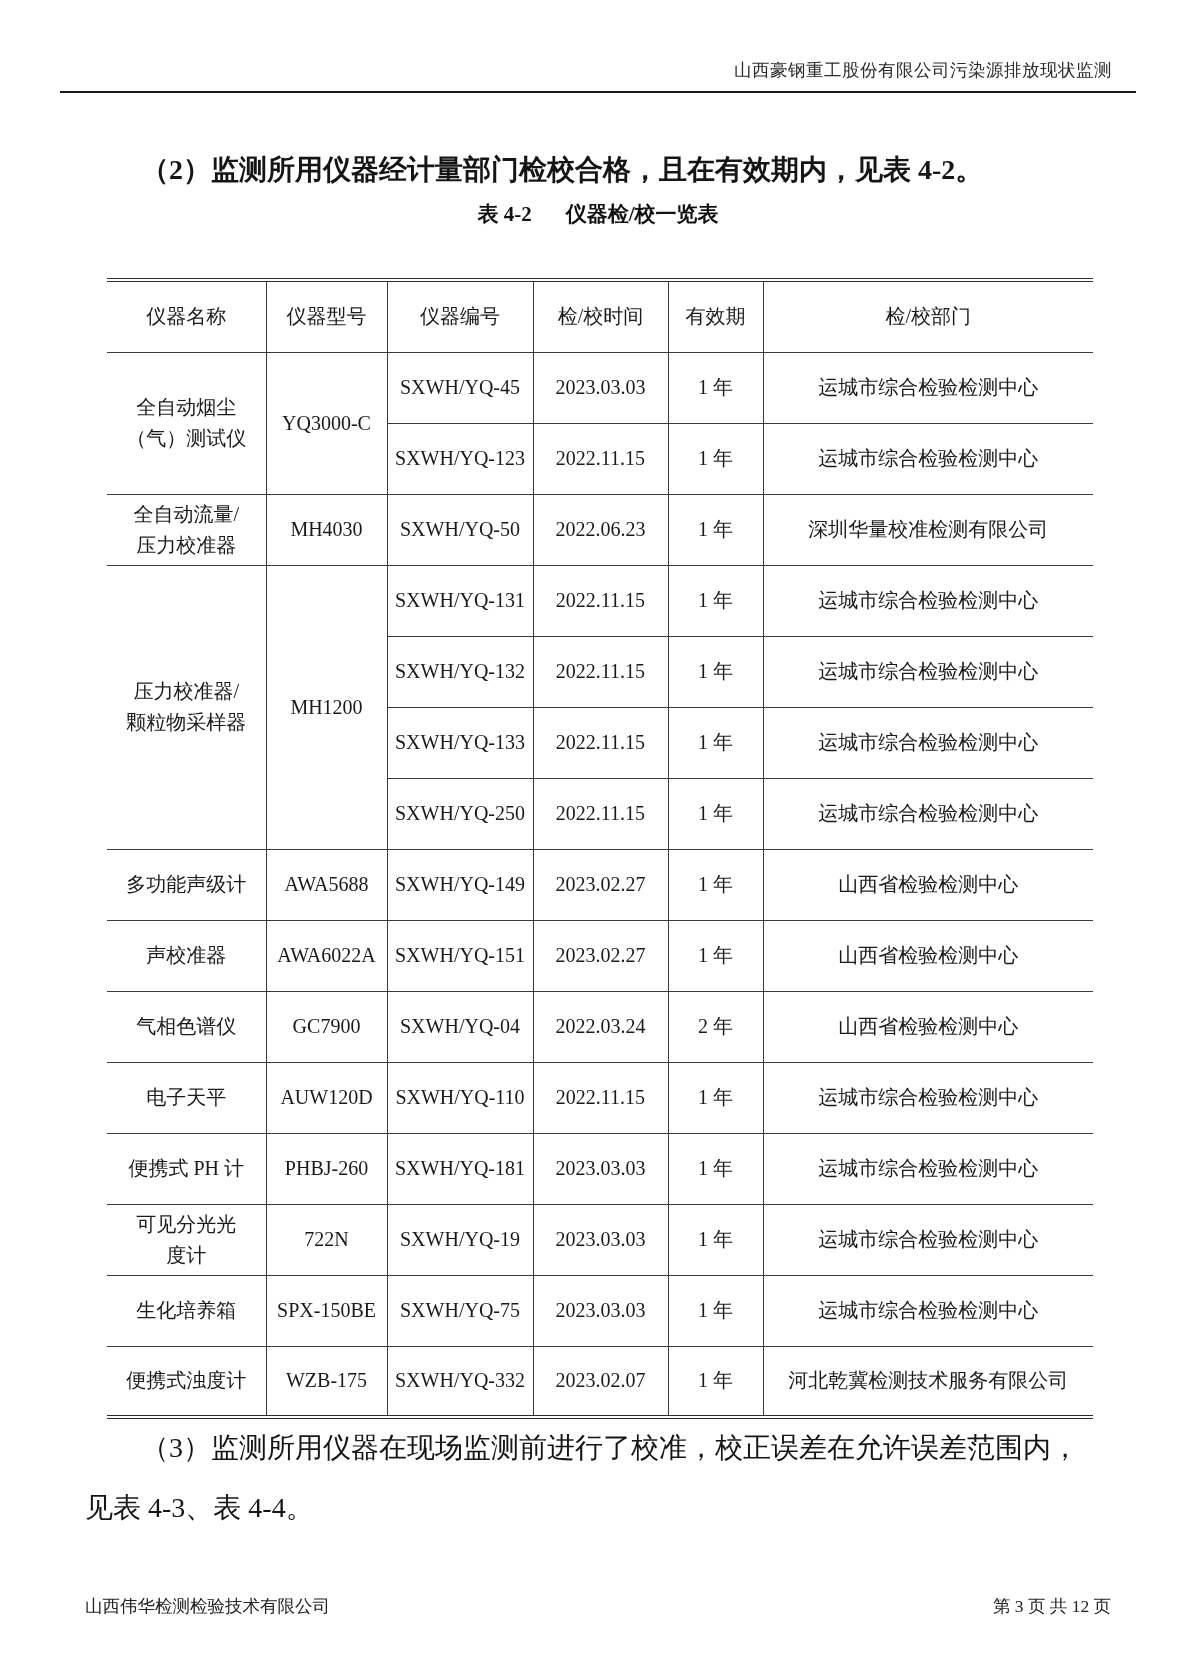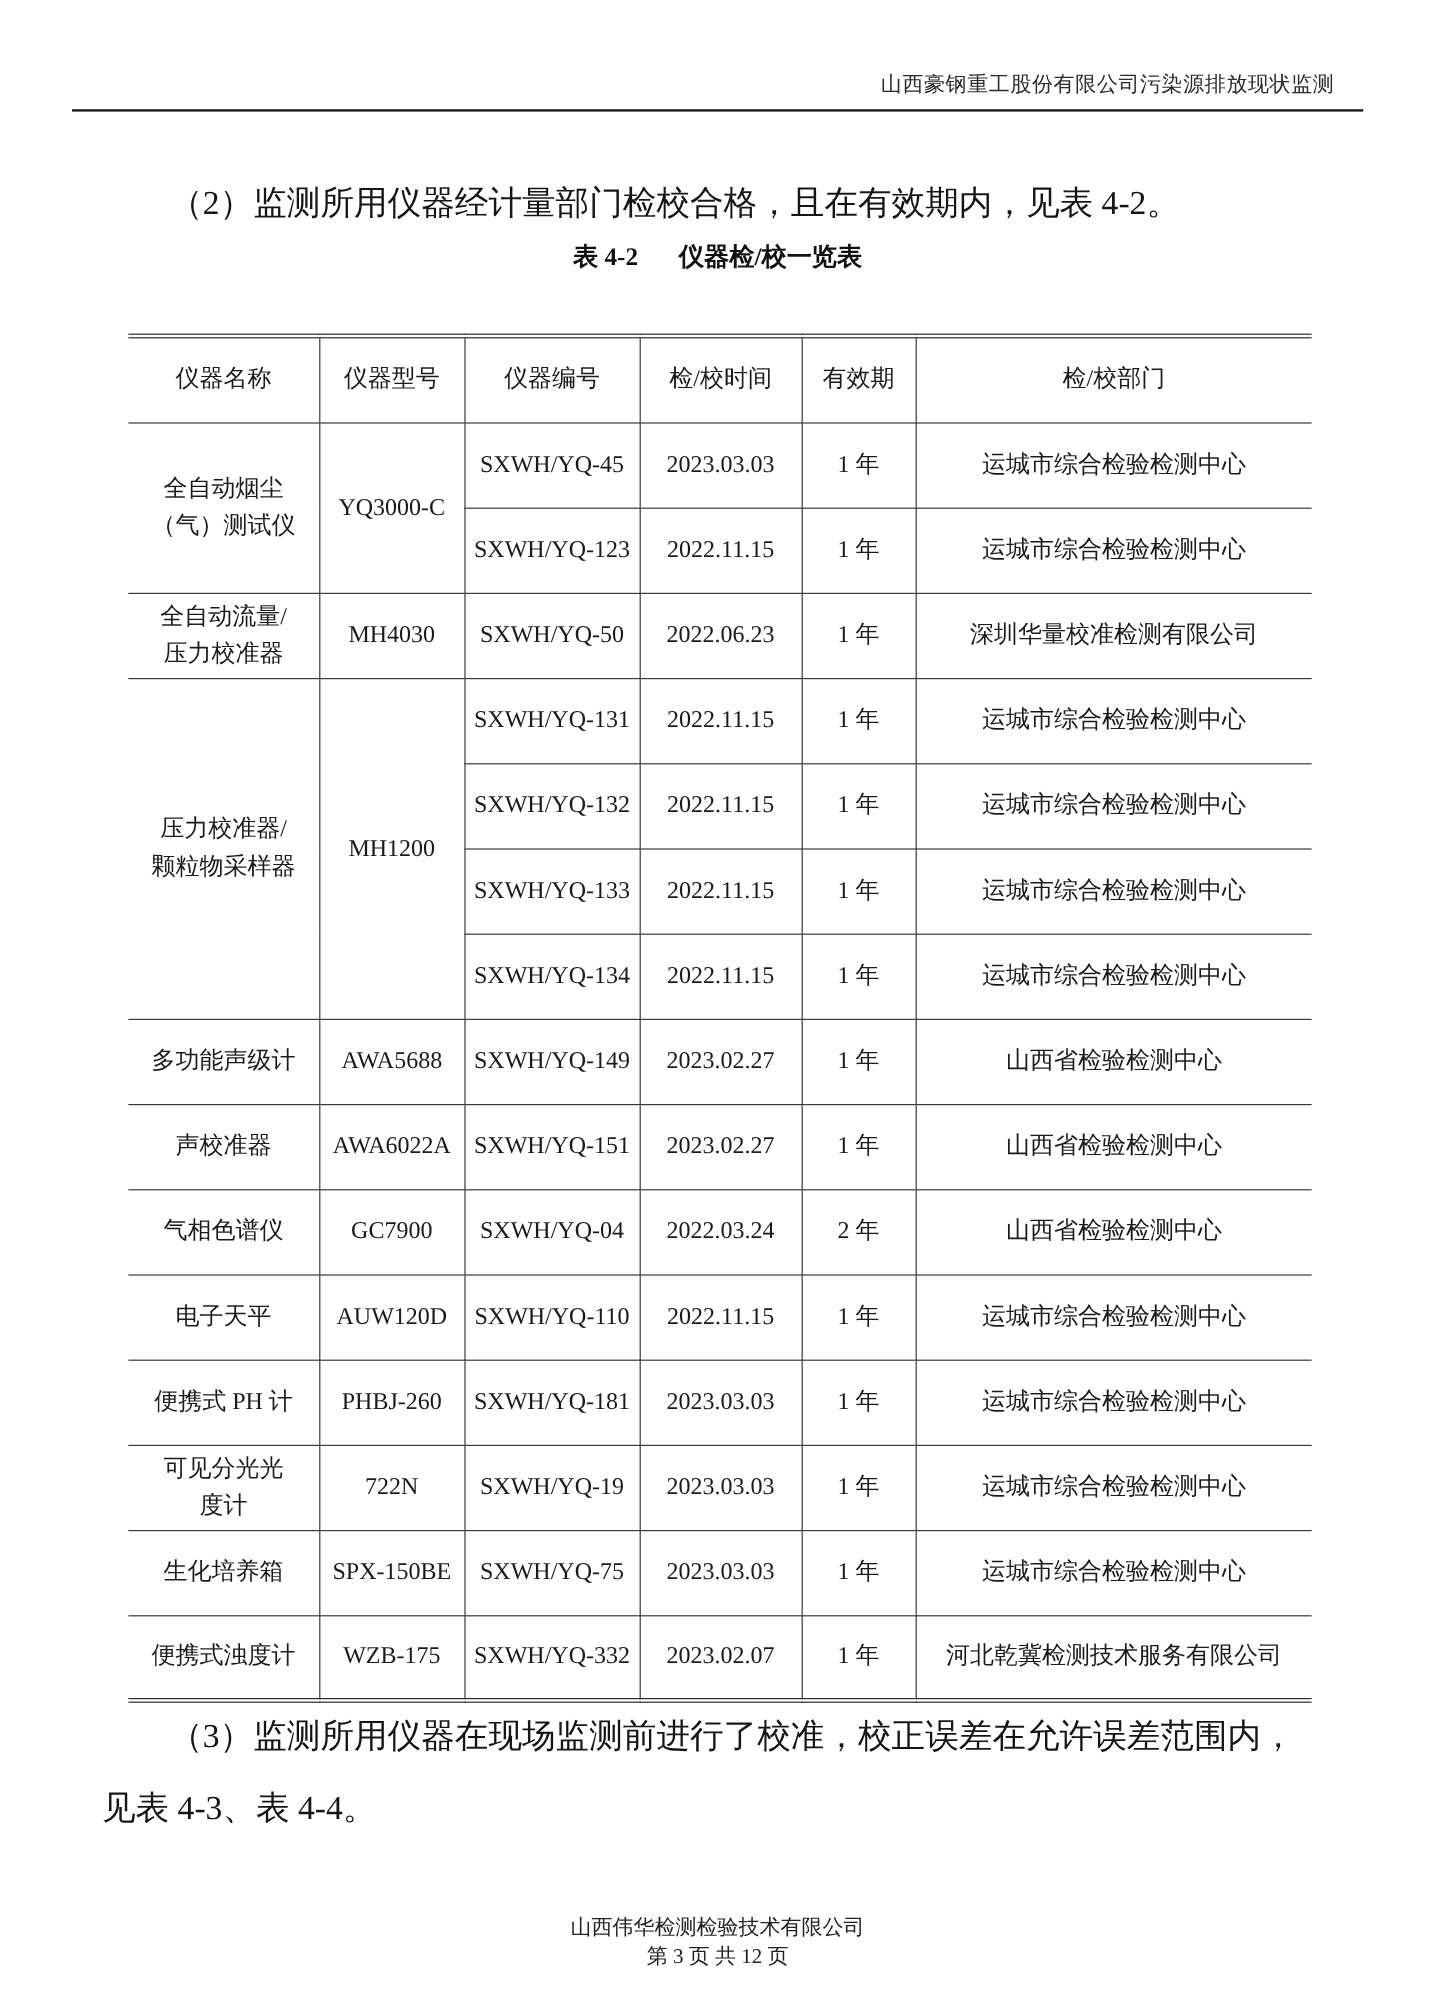--- a/index.html
+++ b/index.html
@@ -15,21 +15,21 @@
     position: absolute; top: 58px; left: 60px; width: 1076px;
     text-align: right; padding: 0 24px 9px 0;
     font-size: 17.5px; letter-spacing: 0.5px; color: #2a2a2a;
     border-bottom: 2px solid #1a1a1a;
   }
   .para {
     position: absolute; left: 85px; width: 1026px;
     font-size: 28px; line-height: 60px;
     text-indent: 2em; color: #151515;
   }
-  .para-2 { top: 140px; }
+  .para-2 { top: 140px; font-weight: bold; }
   .para-3 { top: 1418px; width: 1008px; }
   .table-caption {
     position: absolute; top: 200px; left: 85px; width: 1026px;
     text-align: center; font-weight: bold; font-size: 21px; color: #111;
   }
   .table-caption .cap-gap { display: inline-block; width: 34px; }
   table.t-instruments {
     position: absolute; top: 234px; left: 107px;
     width: 986px; table-layout: fixed;
     border-collapse: collapse;
@@ -45,21 +45,21 @@
     line-height: 1.55;
   }
   .t-instruments th:first-child, .t-instruments td:first-child { border-left: 0; }
   .t-instruments th:last-child,  .t-instruments td:last-child  { border-right: 0; }
   .t-instruments thead tr { height: 72px; }
   .t-instruments tbody tr { height: 71px; }
   .wrap { white-space: pre-line; }
   .footer {
     position: absolute; top: 1594px; left: 85px; width: 1026px;
     display: flex; justify-content: space-between; align-items: center;
-    font-size: 17.5px; color: #222; flex-direction: column;
+    font-size: 17.5px; color: #222;
   }
 </style>
 </head>
 <body>
 
 <div class="page-header">山西豪钢重工股份有限公司污染源排放现状监测</div>
 
 <div class="para para-2">（2）监测所用仪器经计量部门检校合格，且在有效期内，见表 4-2。</div>
 
 <div class="table-caption"><span>表 4-2</span><span class="cap-gap"></span><span>仪器检/校一览表</span></div>
@@ -123,21 +123,21 @@
       <td>1 年</td>
       <td>运城市综合检验检测中心</td>
     </tr>
     <tr>
       <td>SXWH/YQ-133</td>
       <td>2022.11.15</td>
       <td>1 年</td>
       <td>运城市综合检验检测中心</td>
     </tr>
     <tr>
-      <td>SXWH/YQ-134</td>
+      <td>SXWH/YQ-250</td>
       <td>2022.11.15</td>
       <td>1 年</td>
       <td>运城市综合检验检测中心</td>
     </tr>
     <tr>
       <td>多功能声级计</td>
       <td>AWA5688</td>
       <td>SXWH/YQ-149</td>
       <td>2023.02.27</td>
       <td>1 年</td>

